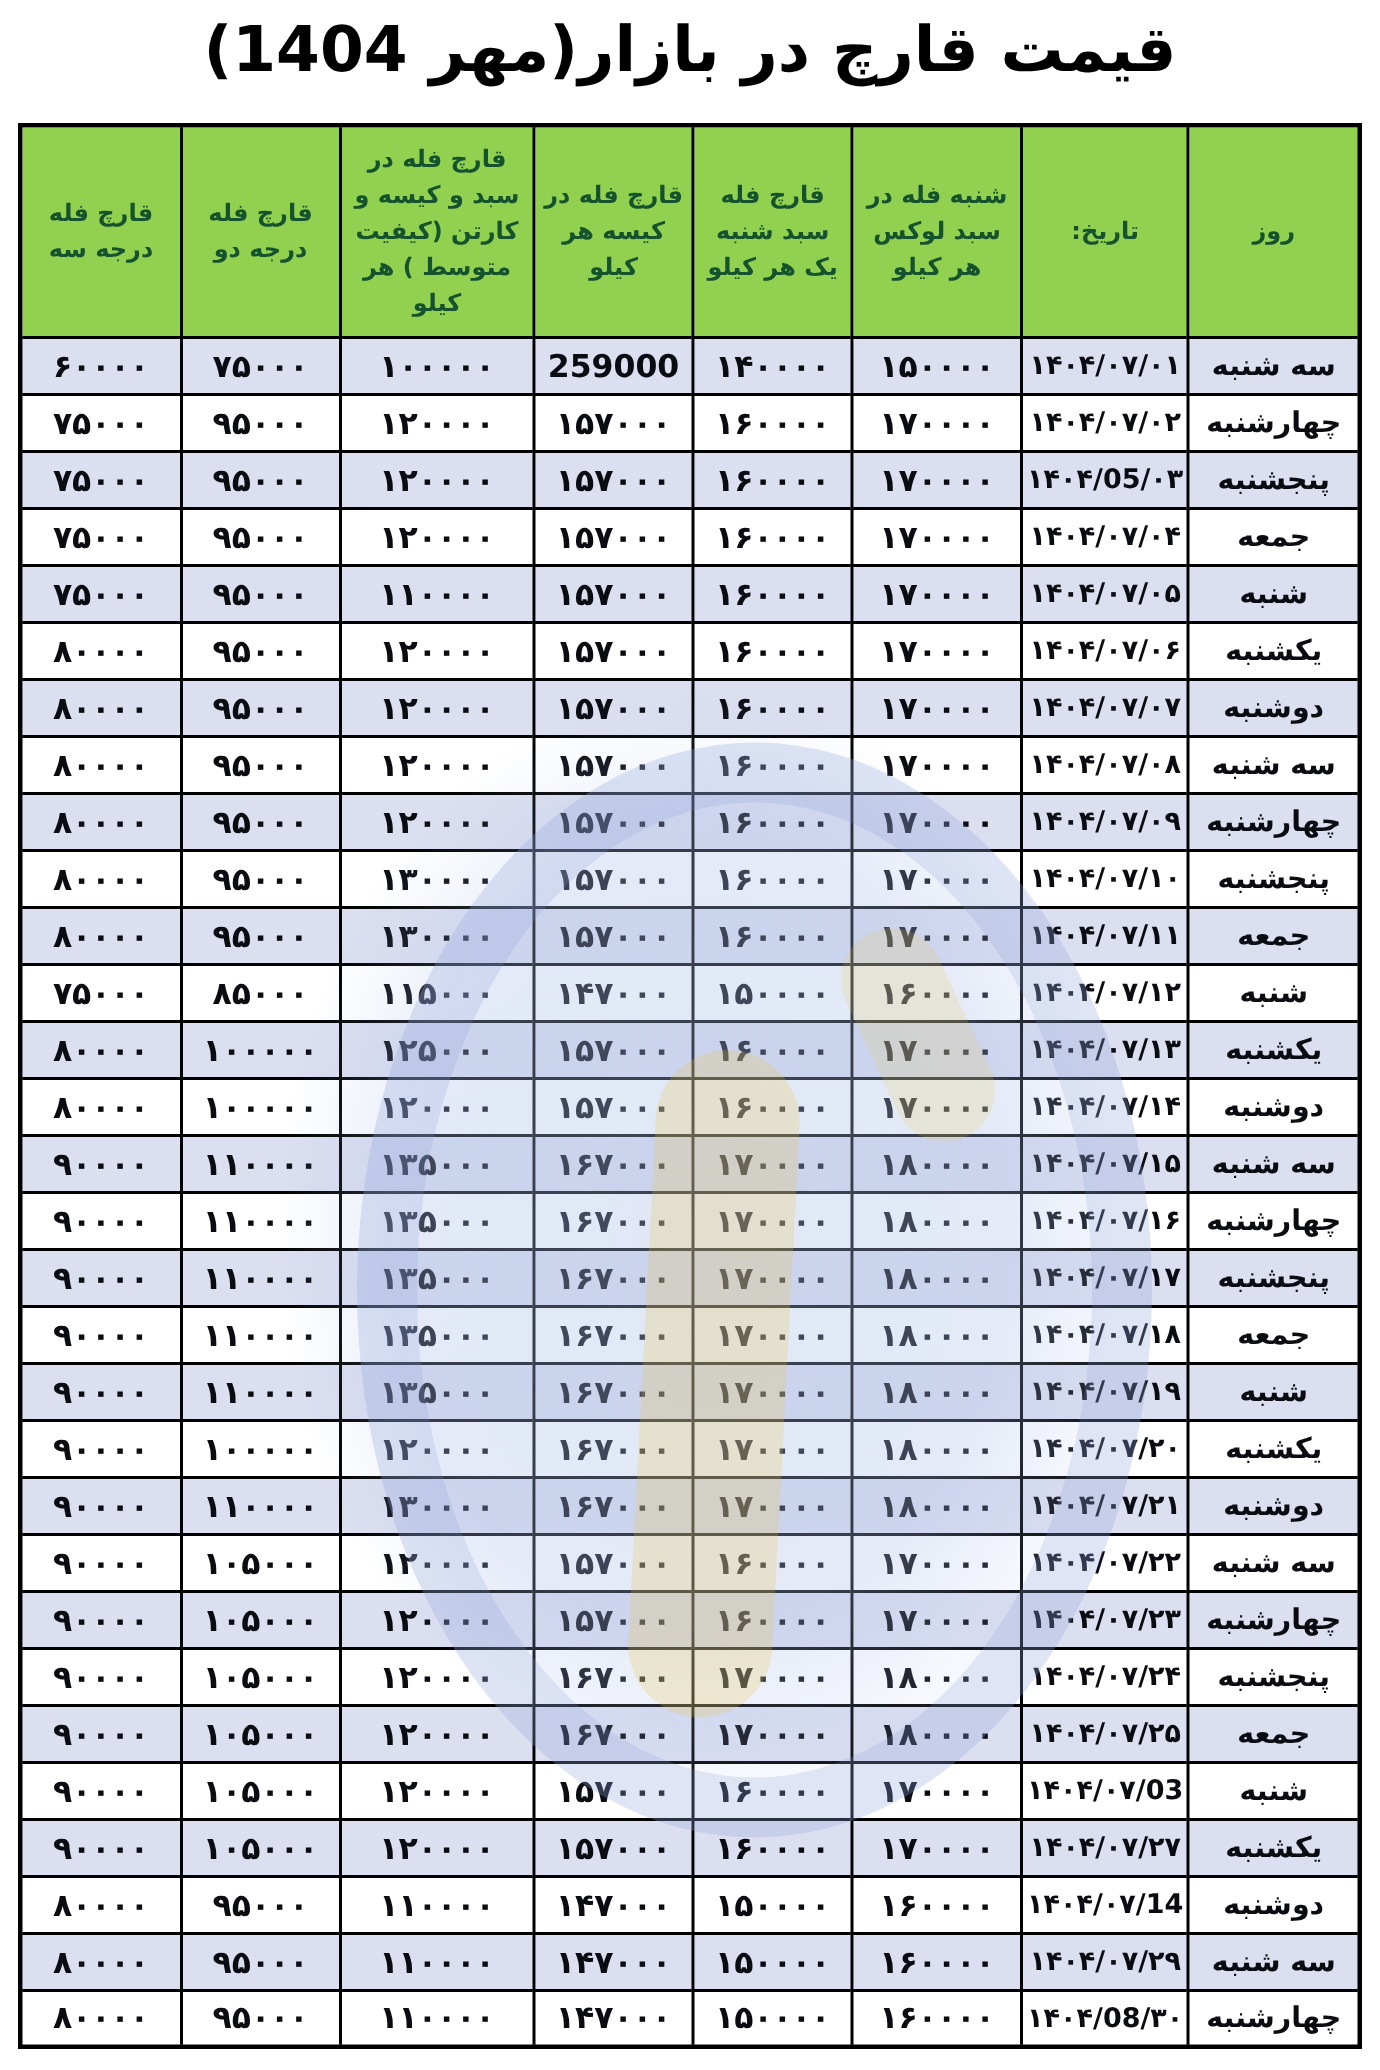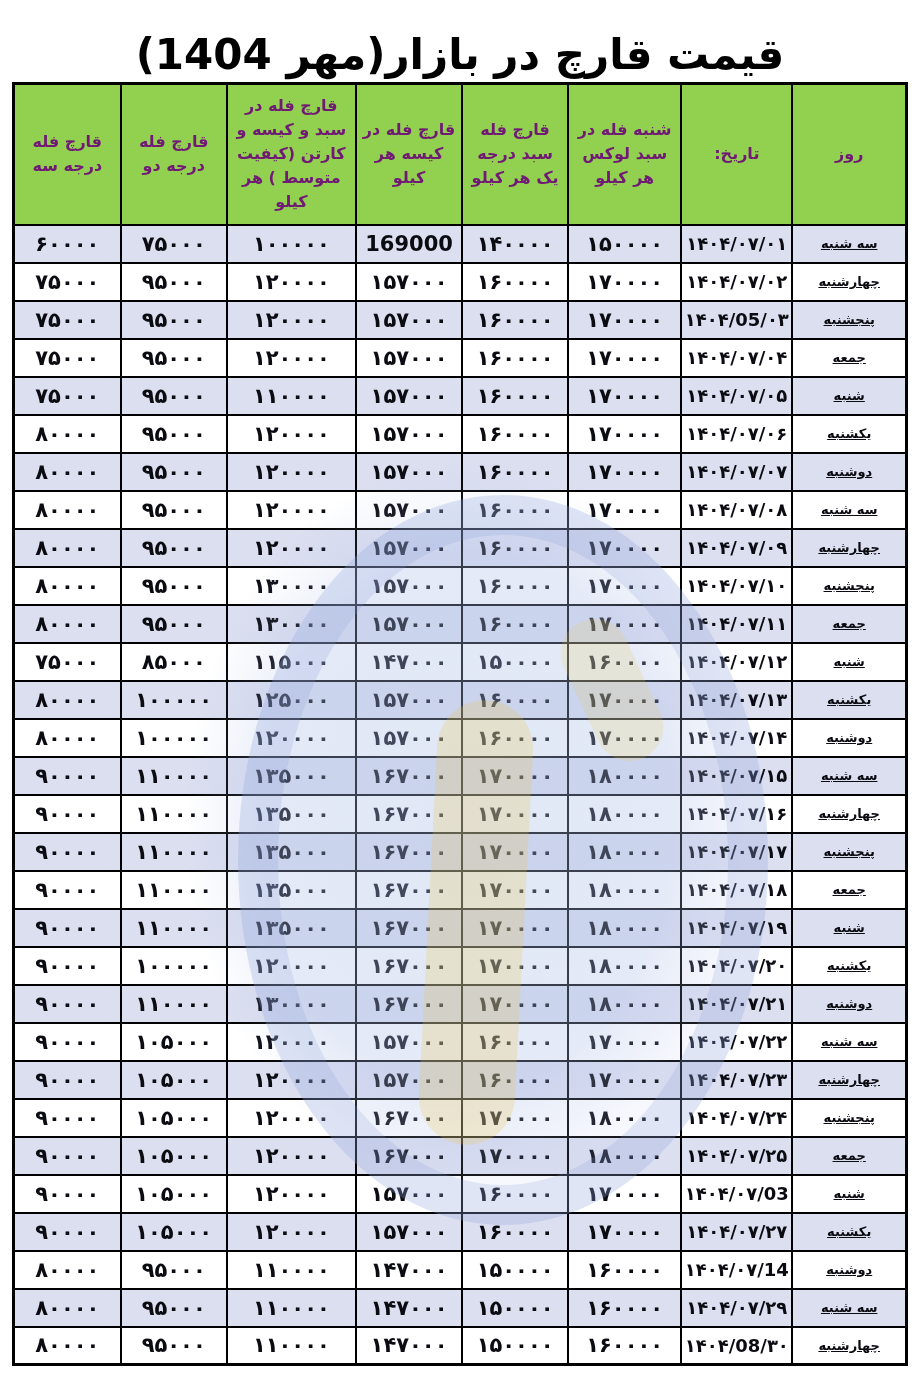--- a/index.html
+++ b/index.html
@@ -9,21 +9,21 @@
     font-family:"DejaVu Sans","Liberation Sans",sans-serif;
     position:relative;
     overflow:hidden;
     color:#0b0b12;
   }
   .page-title{
     width:100%;
     text-align:center;
     font-size:42px;
     font-weight:bold;
-    padding-top:30px;
+    padding-top:8px;
     height:66px;
     color:#000;
     direction:rtl;
   }
   .table-wrap{
     position:absolute;
     top:82px;
     left:12px;
     width:896px;
   }
@@ -40,30 +40,30 @@
     vertical-align:middle;
     font-weight:bold;
     overflow:hidden;
   }
   .price-table thead tr{height:141px;}
   .price-table th{
     background:#92d050;
     font-size:16px;
     line-height:1.5;
     padding:2px 3px;
-    color:#701a75;
+    color:#14532d;
   }
   .price-table tbody tr{height:38px;}
   .price-table td{
     font-size:21px;
     padding:0 2px;
     background:#ffffff;
   }
   .price-table tbody tr.alt td{background:#dcdff0;}
-  td.day-cell{font-size:13px;text-decoration:underline;}
+  td.day-cell{font-size:19px;}
   td.date-cell{font-size:18px;}
   .ltr-num{direction:ltr;unicode-bidi:isolate;}
   
   .watermark{
     position:absolute;
     left:0;top:0;width:920px;height:1380px;
     pointer-events:none;
     z-index:10;
   }
   .wm-glow{
@@ -111,34 +111,34 @@
       <col style="width:105px">
       <col style="width:128px">
       <col style="width:105px">
       <col style="width:106px">
     </colgroup>
     <thead>
       <tr id="header-row">
           <th>روز</th>
           <th>تاریخ:</th>
           <th>شنبه فله در سبد لوکس هر کیلو</th>
-          <th>قارچ فله سبد درجه یک هر کیلو</th>
+          <th>قارچ فله سبد شنبه یک هر کیلو</th>
           <th>قارچ فله در کیسه هر کیلو</th>
           <th>قارچ فله در سبد و کیسه و کارتن (کیفیت متوسط ) هر کیلو</th>
           <th>قارچ فله درجه دو</th>
           <th>قارچ فله درجه سه</th>
         </tr>
     </thead>
     <tbody id="table-body">
         <tr class="alt">
           <td class="day-cell">سه شنبه</td>
           <td class="date-cell"><span class="ltr-num">۱۴۰۴/۰۷/۰۱</span></td>
           <td class="price-cell"><span class="ltr-num">۱۵۰۰۰۰</span></td>
           <td class="price-cell"><span class="ltr-num">۱۴۰۰۰۰</span></td>
-          <td class="price-cell"><span class="ltr-num">169000</span></td>
+          <td class="price-cell"><span class="ltr-num">259000</span></td>
           <td class="price-cell"><span class="ltr-num">۱۰۰۰۰۰</span></td>
           <td class="price-cell"><span class="ltr-num">۷۵۰۰۰</span></td>
           <td class="price-cell"><span class="ltr-num">۶۰۰۰۰</span></td>
         </tr>
         <tr>
           <td class="day-cell">چهارشنبه</td>
           <td class="date-cell"><span class="ltr-num">۱۴۰۴/۰۷/۰۲</span></td>
           <td class="price-cell"><span class="ltr-num">۱۷۰۰۰۰</span></td>
           <td class="price-cell"><span class="ltr-num">۱۶۰۰۰۰</span></td>
           <td class="price-cell"><span class="ltr-num">۱۵۷۰۰۰</span></td>

